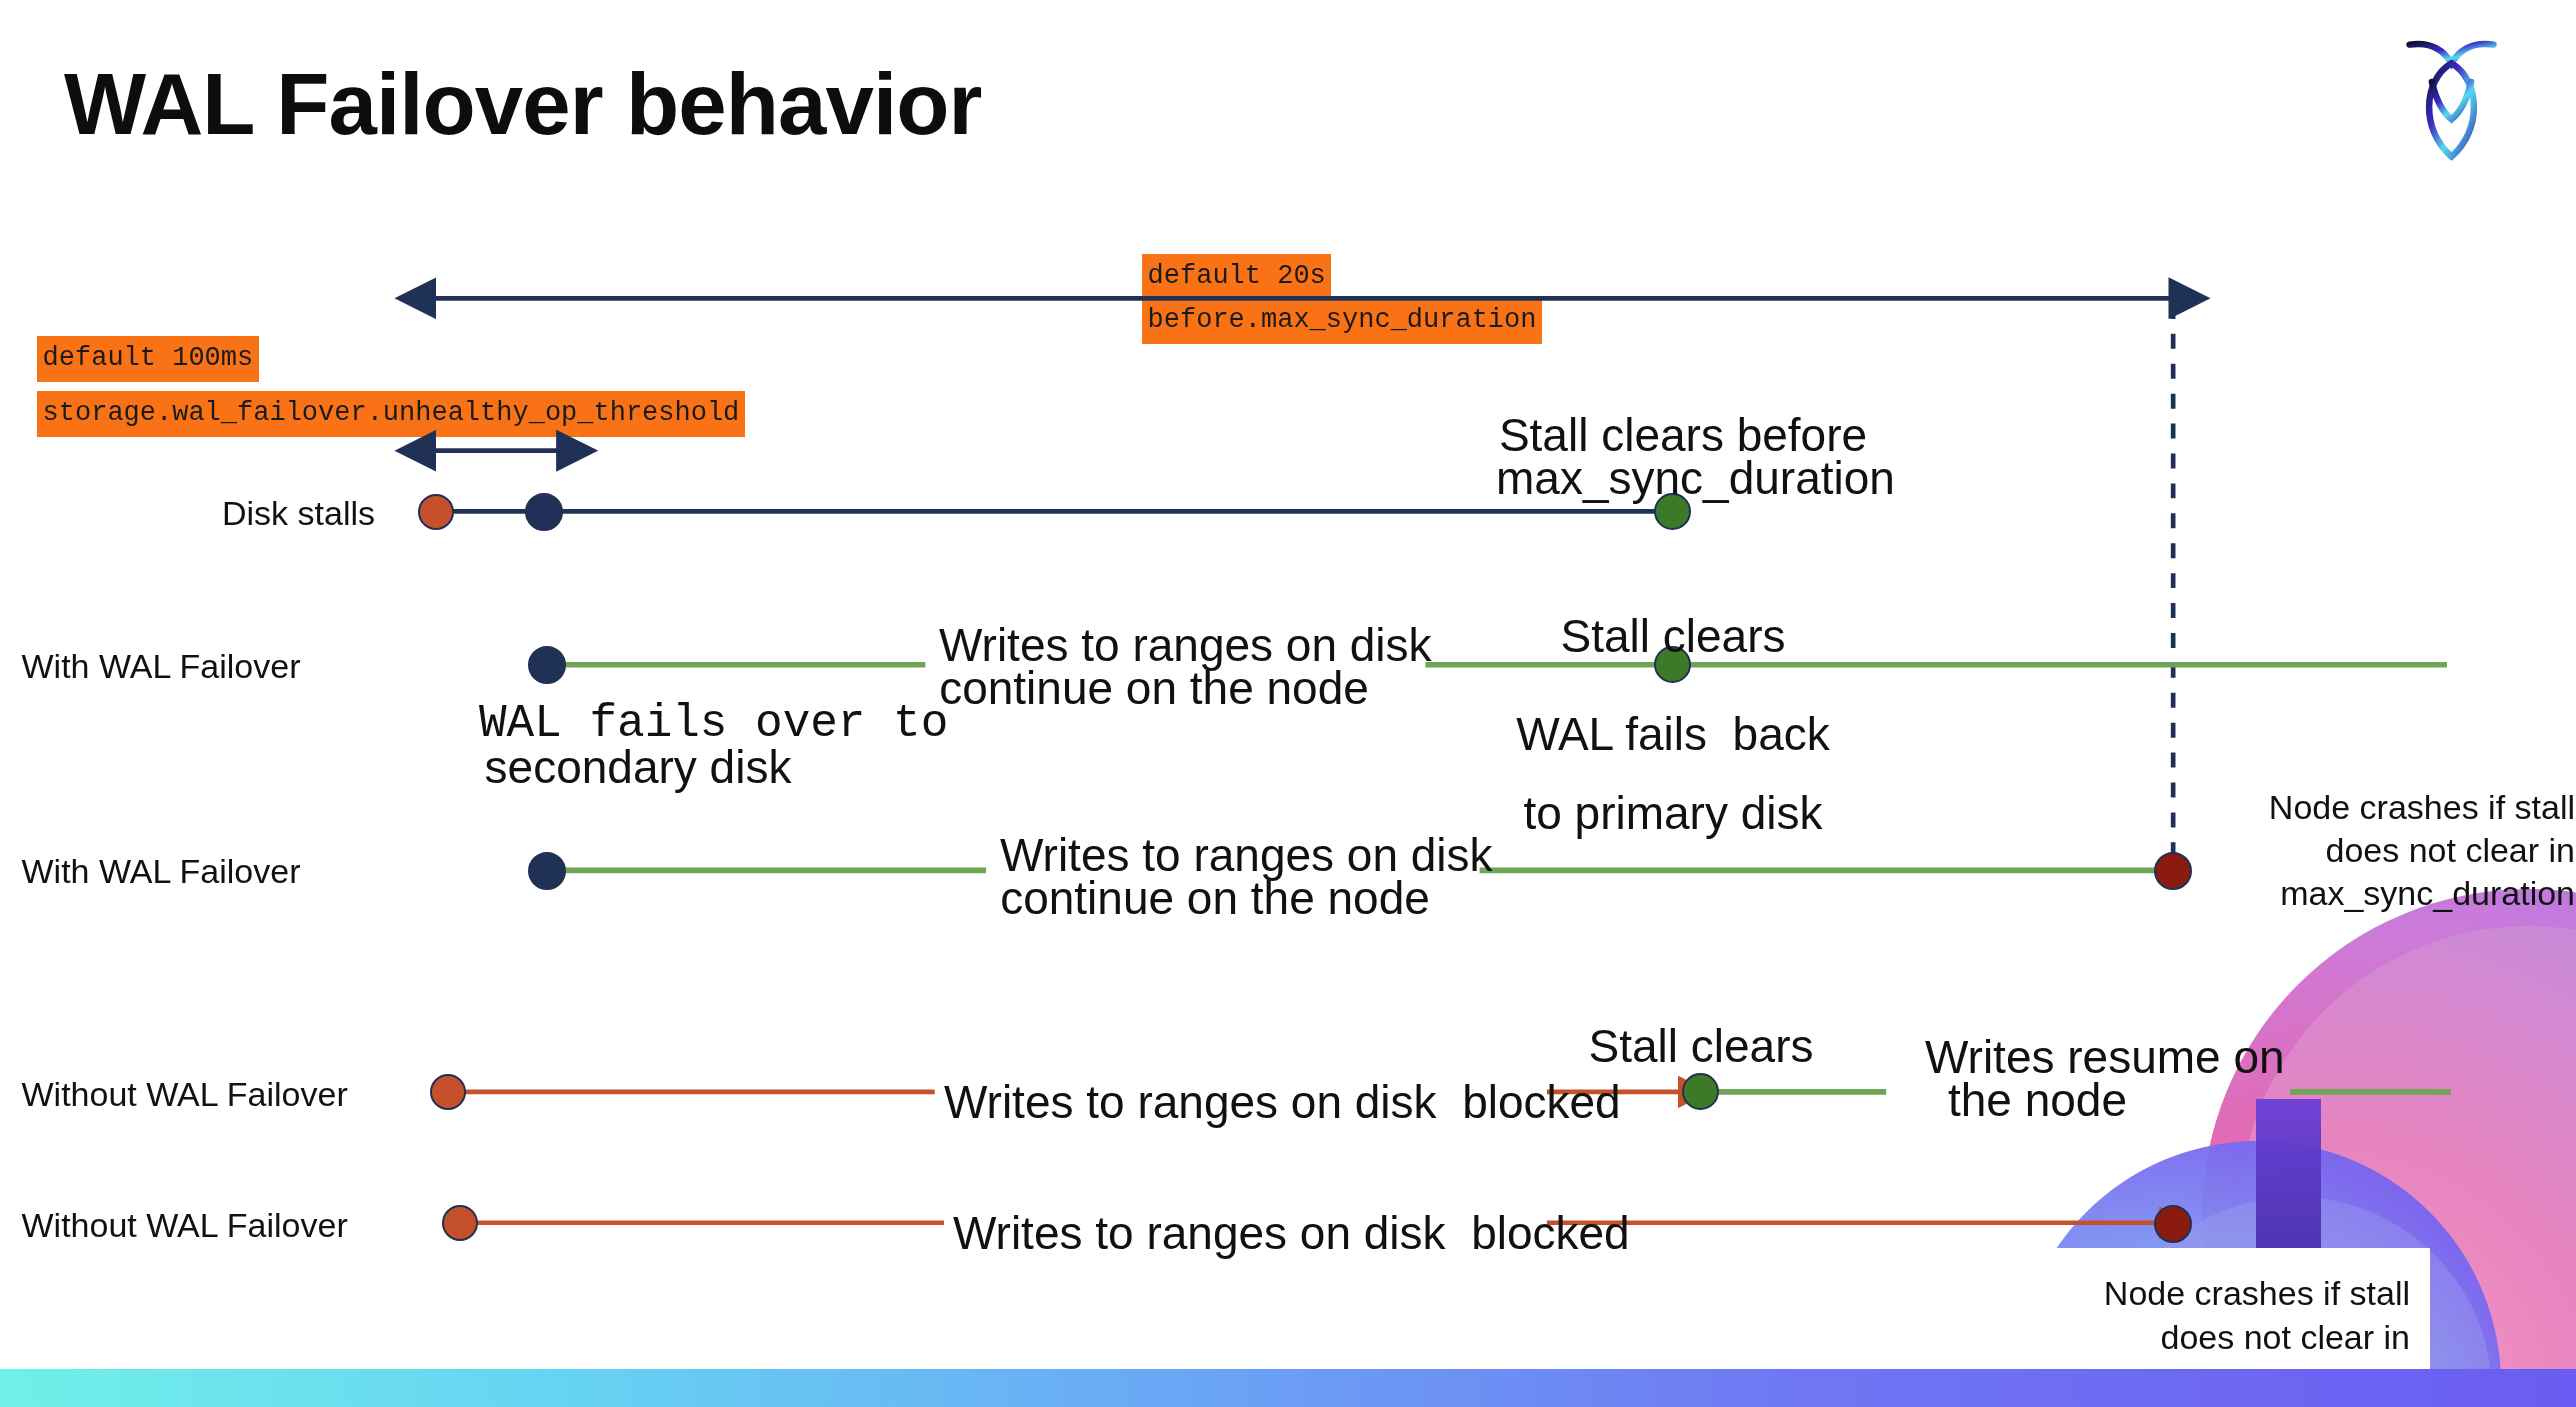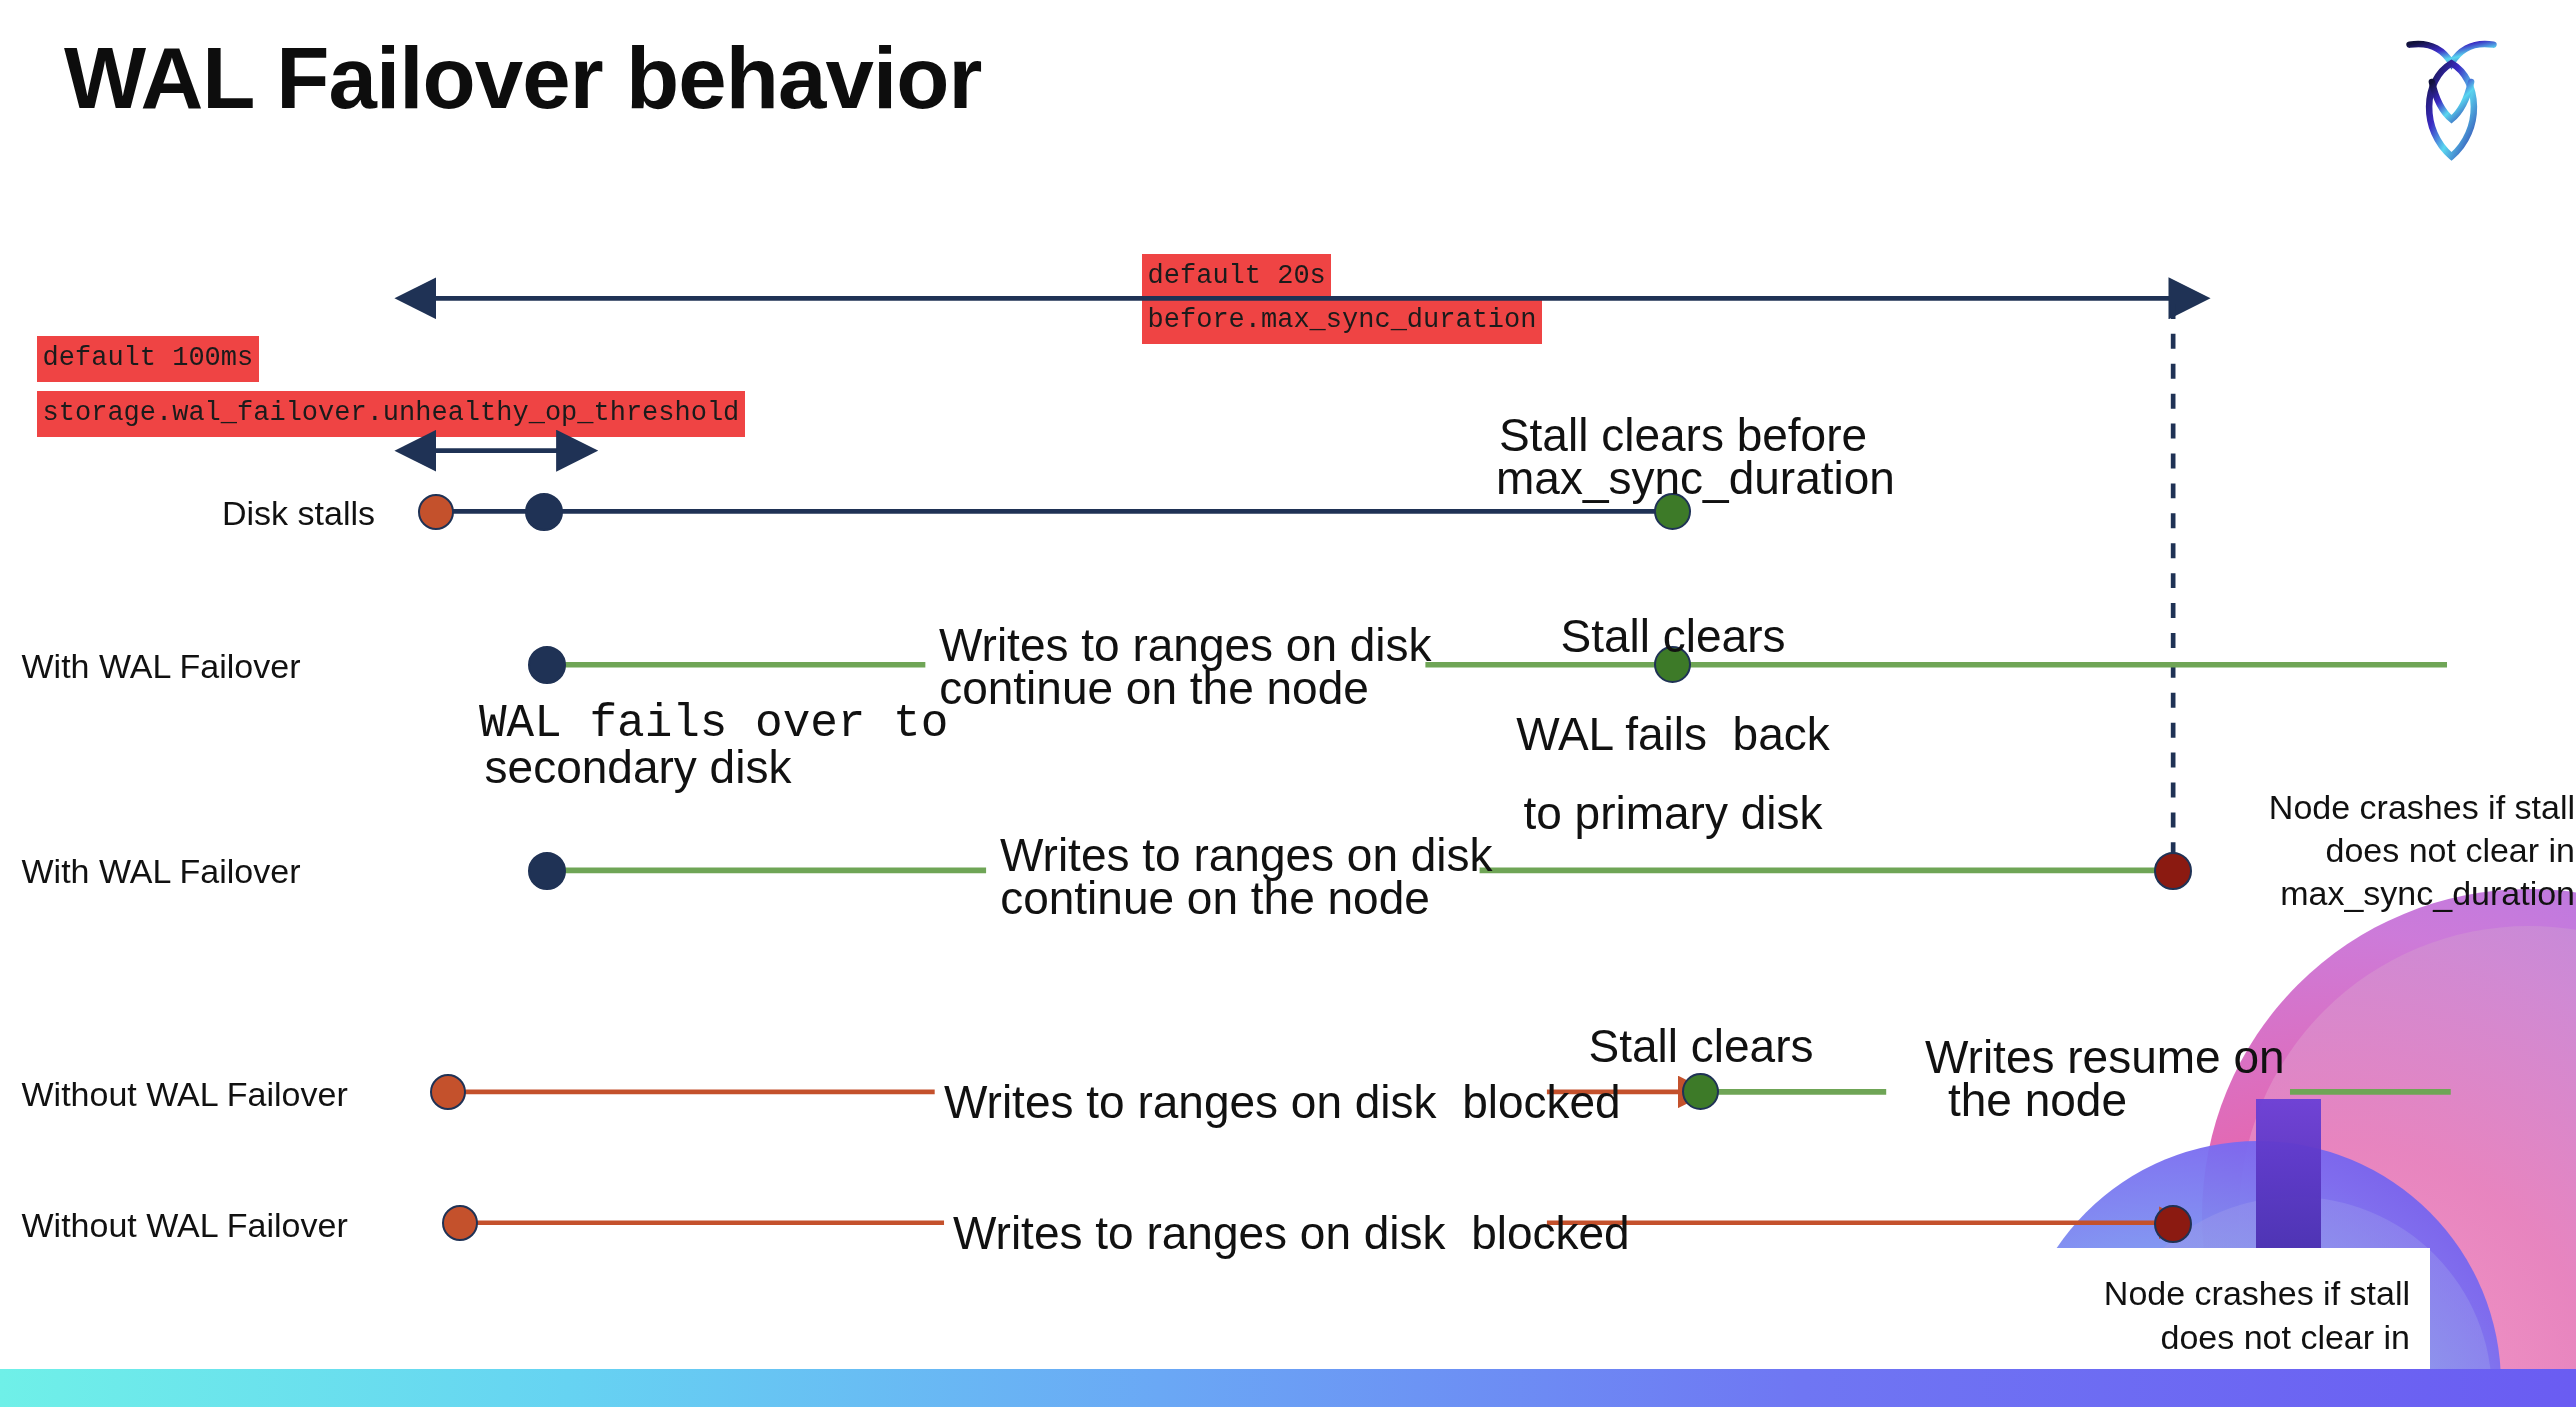--- a/index.html
+++ b/index.html
@@ -1,21 +1,21 @@
 <!DOCTYPE html>
 <html style="font-size:15px"><head>
 <meta charset="utf-8">
 <style>
   html,body{margin:0;padding:0;background:#fff;}
   body{width:2576px;height:1408px;position:relative;overflow:hidden;
        font-family:"Liberation Sans","DejaVu Sans",sans-serif;color:#111;}
   .slide{position:absolute;inset:0;background:#ffffff;}
 
   
-  .title{position:absolute;left:64px;top:32px;font-size:87px;font-weight:700;
+  .title{position:absolute;left:64px;top:58px;font-size:87px;font-weight:700;
          letter-spacing:-0.9px;line-height:1.05;color:#0d0d0d;white-space:nowrap;}
 
   
   .logo{position:absolute;right:73px;top:26px;width:103px;height:138px;}
 
   
   .deco{position:absolute;right:0;bottom:24px;width:617px;height:523px;overflow:hidden;pointer-events:none;}
   .deco .fan{position:absolute;border-radius:50%;}
   .f1{width:654px;height:654px;left:243px;top:28px;
       background:radial-gradient(circle at 20% 80%, #f06eb0 0%, #e35aa8 35%, #c86fd6 65%, #a06ce8 100%);
@@ -38,21 +38,21 @@
   
   .bottombar{position:absolute;left:0;bottom:0;width:100%;height:39px;
      background:linear-gradient(90deg,#6ff0e8 0%,#66d3f2 22%,#6aa8f5 45%,#6f76f3 70%,#6a5cf2 100%);}
 
   
   .lbl{position:absolute;white-space:pre;}
   .row-label{font-size:34px;color:#111;}
   .note{font-size:46px;color:#111;line-height:1.18;text-align:center;}
   .note-left{font-size:34px;color:#111;line-height:1.22;text-align:right;}
   .code{position:absolute;font-family:"Liberation Mono","DejaVu Sans Mono",monospace;
-        font-size:27px;color:#1b1b1b;background:#ef4444;line-height:1.55;white-space:pre;}
+        font-size:27px;color:#1b1b1b;background:#f97316;line-height:1.55;white-space:pre;}
   .dot{position:absolute;border-radius:50%;border:2.8px solid #1f3255;box-sizing:border-box;}
   .dot-orange{background:#c4512c;}
   .dot-navy{background:#1f3255;border-color:#1f3255;}
   .dot-green{background:#3d7a28;}
   .dot-darkred{background:#8b1a11;}
   svg.ov{position:absolute;left:0;top:0;width:2576px;height:1408px;overflow:visible;}
 </style>
 </head>
 <body>
 

